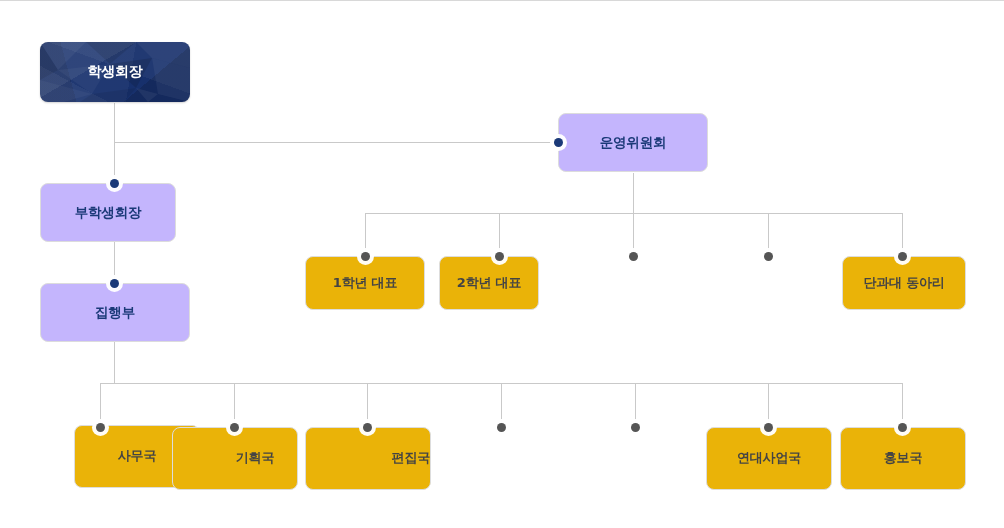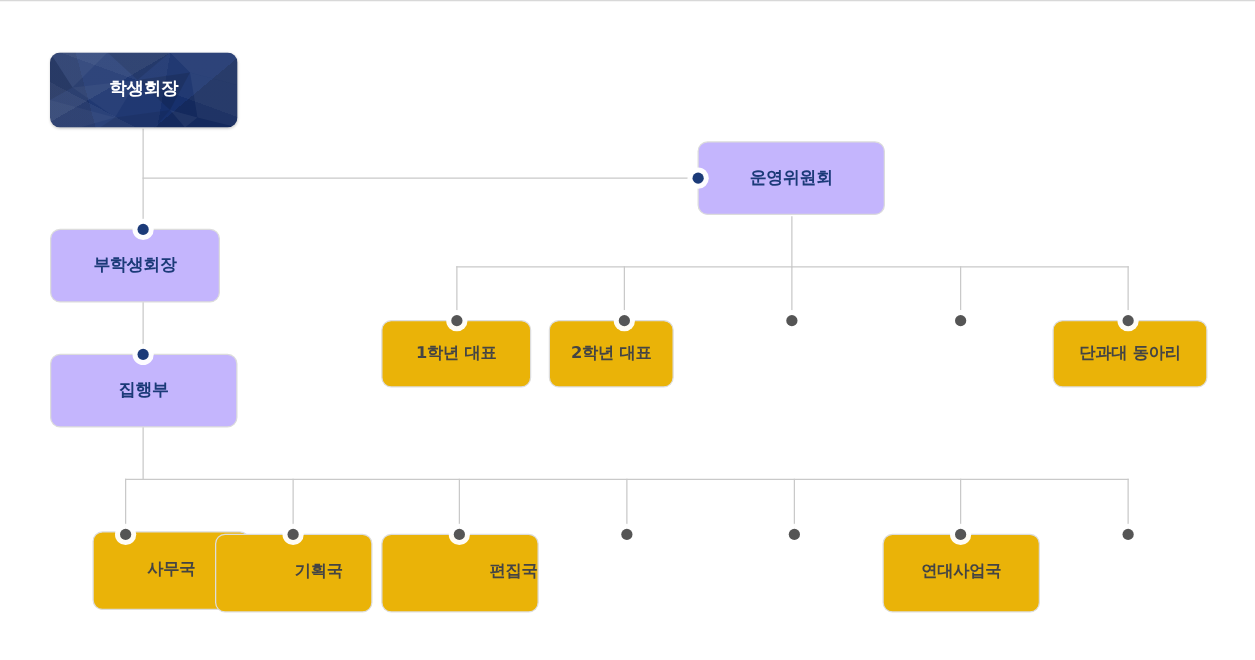--- a/index.html
+++ b/index.html
@@ -197,15 +197,18 @@
 
   <div class="dot gray" style="left:497px; top:422px;"></div>
 
   <div class="dot gray" style="left:631px; top:422px;"></div>
 
   <div class="node secondary" style="left:706px; top:426px; width:126px; height:63px;">
     <span>연대사업국</span>
   </div>
   <div class="dot gray" style="left:764px; top:422px;"></div>
 
+  <div class="node secondary" style="left:840px; top:426px; width:126px; height:63px;">
+    <span>홍보국</span>
+  </div>
   <div class="dot gray" style="left:898px; top:422px;"></div>
 
 </div>
 
 </body></html>

